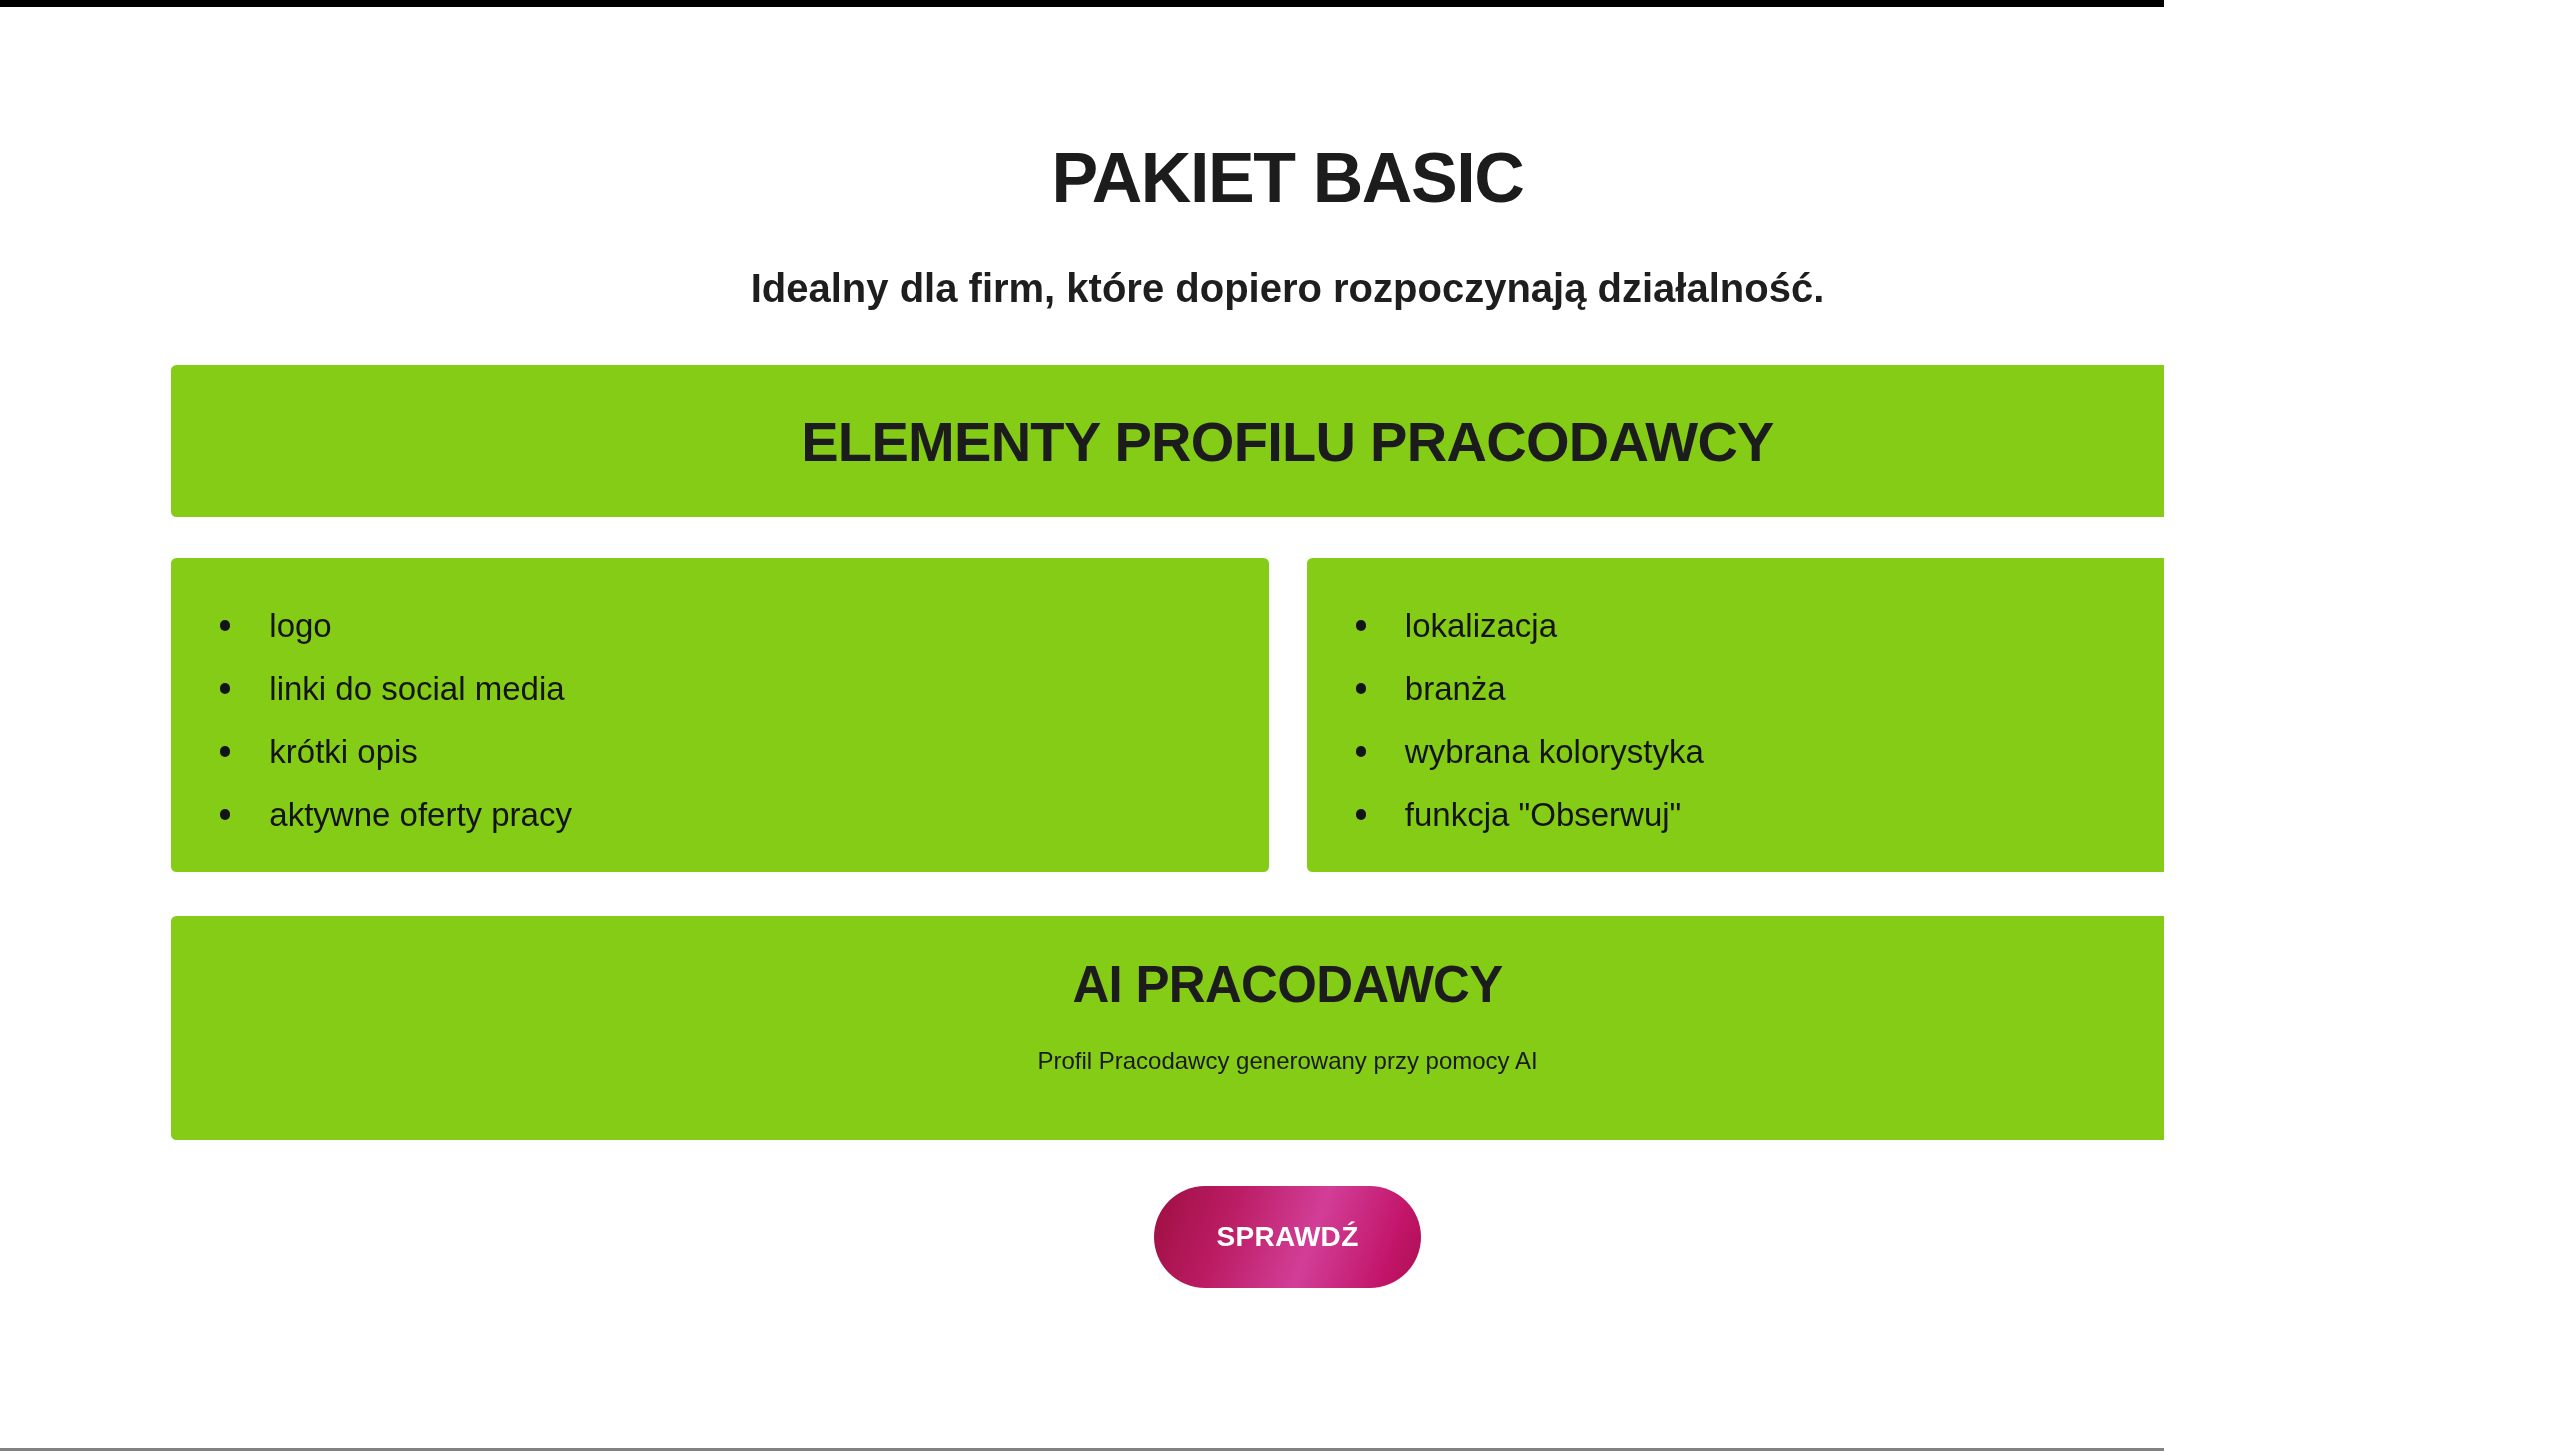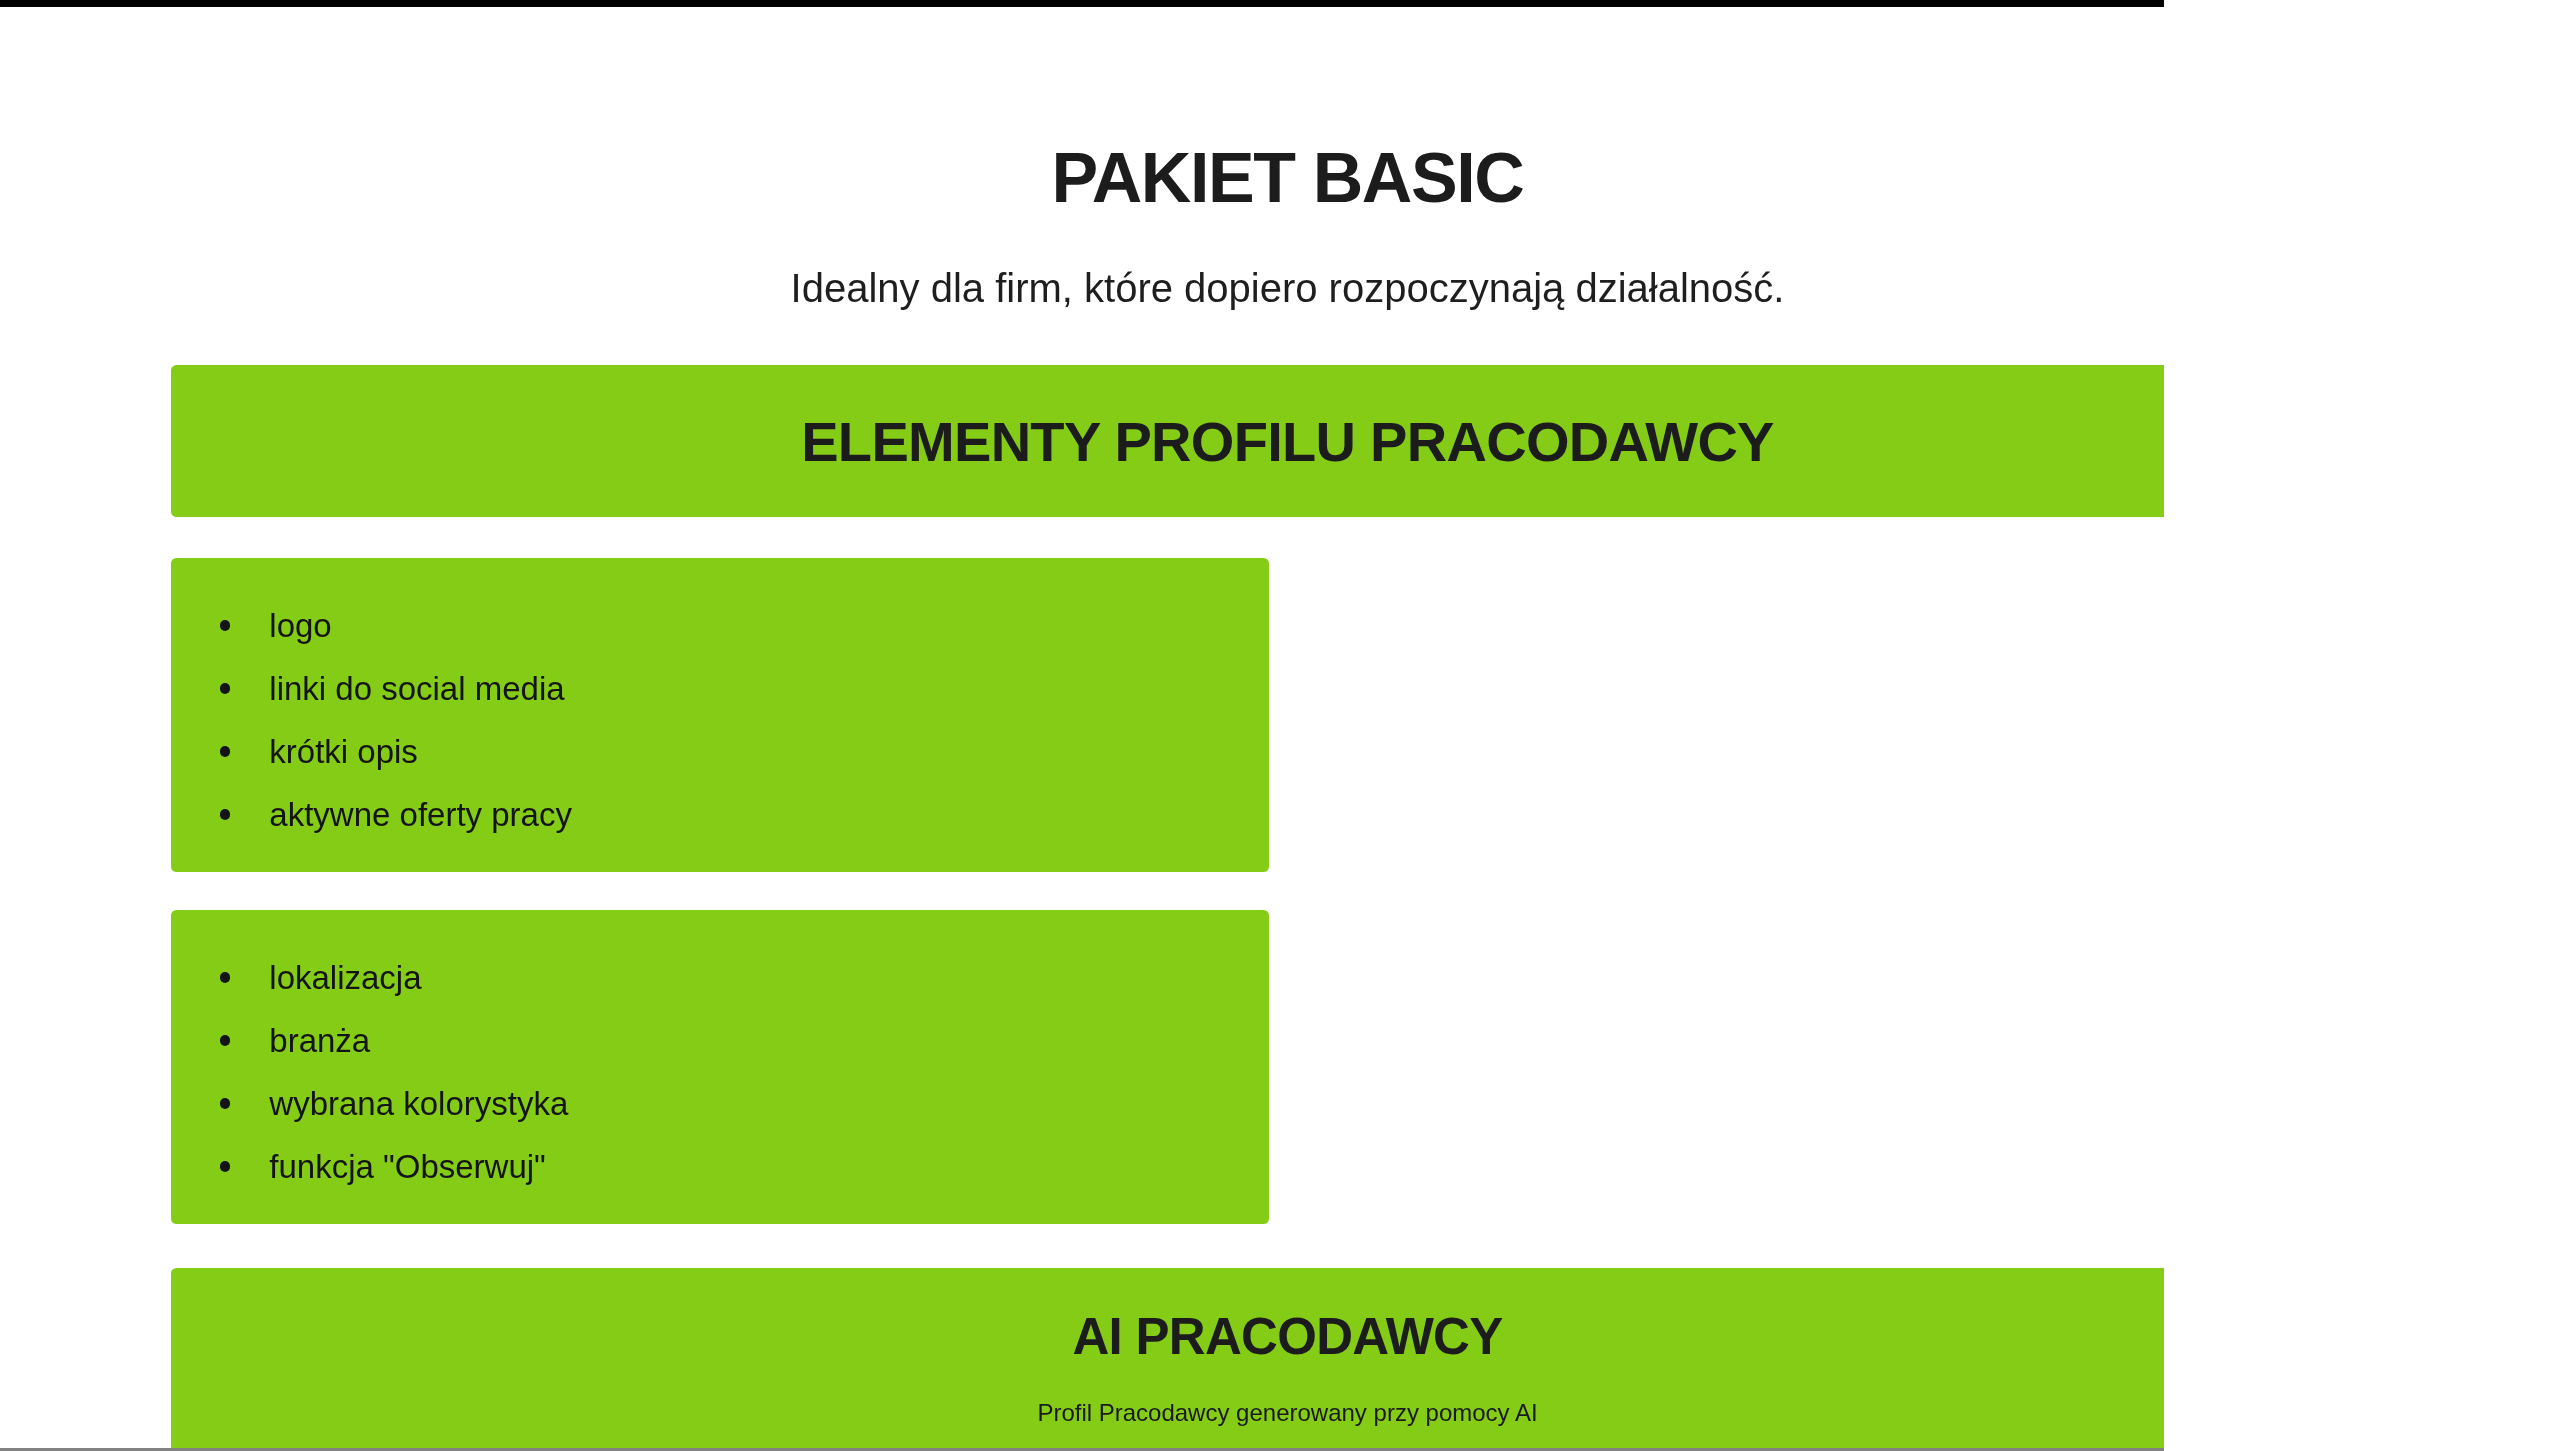--- a/index.html
+++ b/index.html
@@ -44,21 +44,21 @@
     font-weight: bold;
     letter-spacing: -1.4px;
     color: #1c1c1c;
     line-height: 1.2;
   }
   .page-subtitle {
     margin: 16px;
     margin-top: 45px;
     text-align: center;
     font-size: 40px;
-    font-weight: normal;
+    font-weight: bold;
     color: #1e1e1e;
     line-height: 1.15;
   }
   .pink-box {
     background: #84cc16;
     border-radius: 5.5px;
   }
   .section-header-box {
     margin-top: 54px;
     height: 152px;
@@ -71,21 +71,20 @@
     font-size: 56px;
     font-weight: bold;
     color: #1c1c1c;
     text-align: center;
     letter-spacing: -0.7px;
   }
   .lists-row {
     margin-top: 41px;
     display: flex;
     gap: 38px;
-    flex-direction: column;
   }
   .list-box {
     width: 1098px;
     height: 314px;
     box-sizing: border-box;
     padding: 36px 27.5px 0 49px;
   }
   ul.feature-list {
     margin: 0;
     padding: 0;

